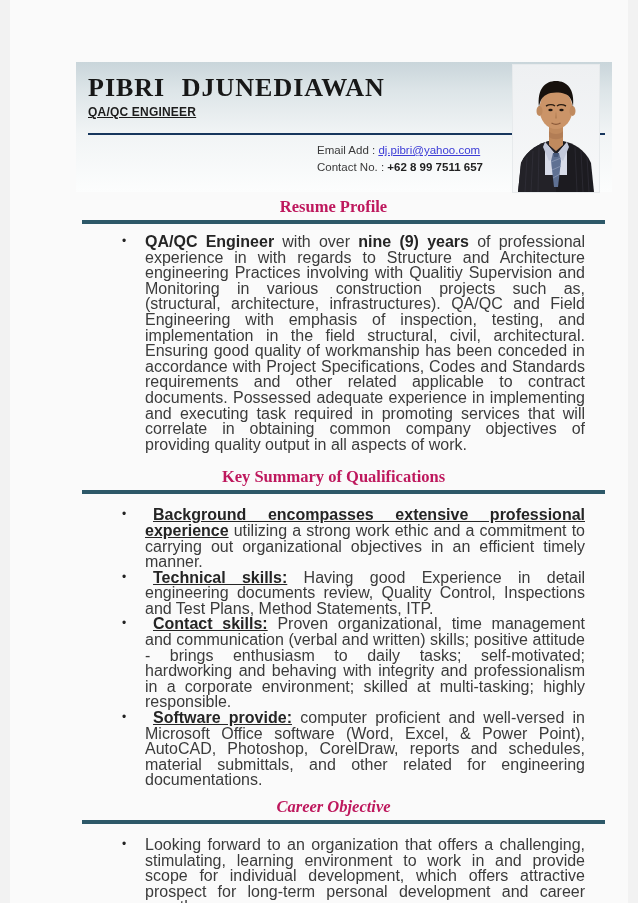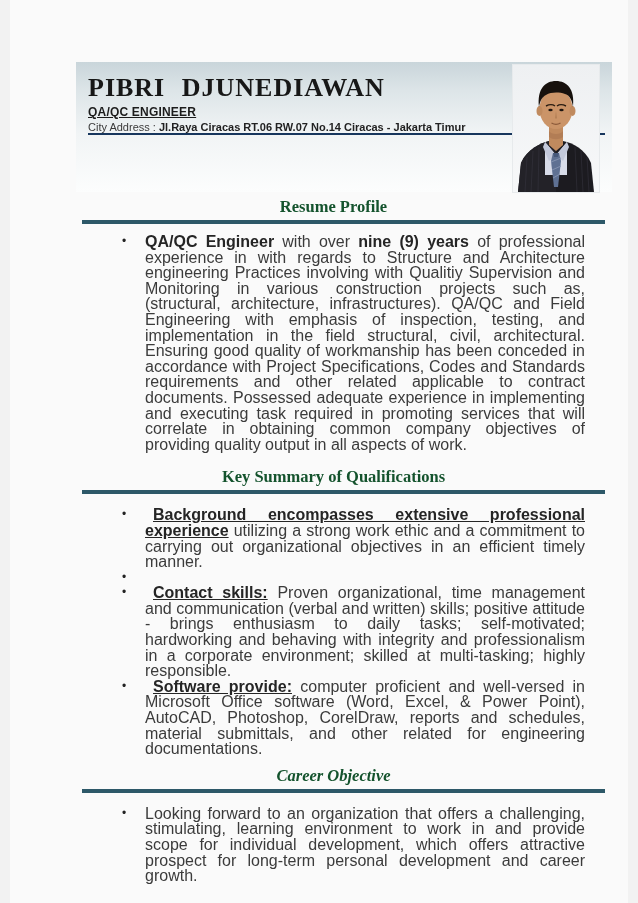--- a/index.html
+++ b/index.html
@@ -80,21 +80,21 @@
   
   .content {
     position: absolute;
     left: 72px; top: 190px;
     width: 523px;
   }
   .section-heading {
     font-family: "Liberation Serif", serif;
     font-weight: 700;
     font-size: 16.5px;
-    color: #14532d;
+    color: #be185d;
     text-align: center;
     margin-right: 20px;
   }
   .heading-rule {
     margin-top: 3px;
     height: 2px;
     border-top: 2px solid #2d5868;
     border-bottom: 2px solid #2d5868;
   }
   .h1 { margin-top: 7px; }
@@ -126,23 +126,26 @@
   .bullet-text span[data-u] { text-decoration: underline; margin-left: 8px; }
 </style>
 </head>
 <body>
 
 <div class="page">
 
   <div class="header-panel">
     <div class="applicant-name">PIBRI DJUNEDIAWAN</div>
     <div class="applicant-role">QA/QC ENGINEER</div>
-    <div class="applicant-address"><span>City Address : </span><b>Jl.Raya Ciracas  RT.06 RW.07 No.14 Ciracas - Jakarta Timur</b></div>
     <div class="header-divider"></div>
 
+    <div class="contact-block">
+      <div><span>Email Add : </span><a class="email-link">dj.pibri@yahoo.com</a></div>
+      <div><span>Contact No. : </span><span class="contact-number">+62 8 99 7511 657</span></div>
+    </div>
 
     <div class="photo-frame">
       <svg viewBox="0 0 86 127" xmlns="http://www.w3.org/2000/svg">
         <defs>
           <linearGradient id="bgGrad" x1="0" y1="0" x2="0" y2="1">
             <stop offset="0" stop-color="#eef0f2"></stop>
             <stop offset="1" stop-color="#f7f8f9"></stop>
           </linearGradient>
         </defs>
         <rect x="0" y="0" width="86" height="127" fill="url(#bgGrad)"></rect>
@@ -207,20 +210,21 @@
 
     <div class="section-heading h2">Key Summary of Qualifications</div>
     <div class="heading-rule"></div>
     <ul class="bullet-list gap">
         <li class="bullet-item">
           <span class="bullet-dot">•</span>
           <div class="bullet-text"><span data-b="1" data-u="1">Background encompasses extensive professional experience</span><span> utilizing a strong work ethic and a commitment to carrying out organizational objectives in an efficient timely manner.</span></div>
         </li>
         <li class="bullet-item">
           <span class="bullet-dot">•</span>
+          <div class="bullet-text"><span data-b="1" data-u="1">Technical skills:</span><span> Having good Experience in detail engineering documents review, Quality Control, Inspections and Test Plans, Method Statements, ITP.</span></div>
         </li>
         <li class="bullet-item">
           <span class="bullet-dot">•</span>
           <div class="bullet-text"><span data-b="1" data-u="1">Contact skills:</span><span> Proven organizational, time management and communication (verbal and written) skills; positive attitude - brings enthusiasm to daily tasks; self-motivated; hardworking and behaving with integrity and professionalism in a corporate environment; skilled at multi-tasking; highly responsible.</span></div>
         </li>
         <li class="bullet-item">
           <span class="bullet-dot">•</span>
           <div class="bullet-text"><span data-b="1" data-u="1">Software provide:</span><span> computer proficient and well-versed in Microsoft Office software (Word, Excel, &amp; Power Point), AutoCAD, Photoshop, CorelDraw, reports and schedules, material submittals, and other related for engineering documentations.</span></div>
         </li>
       </ul>

